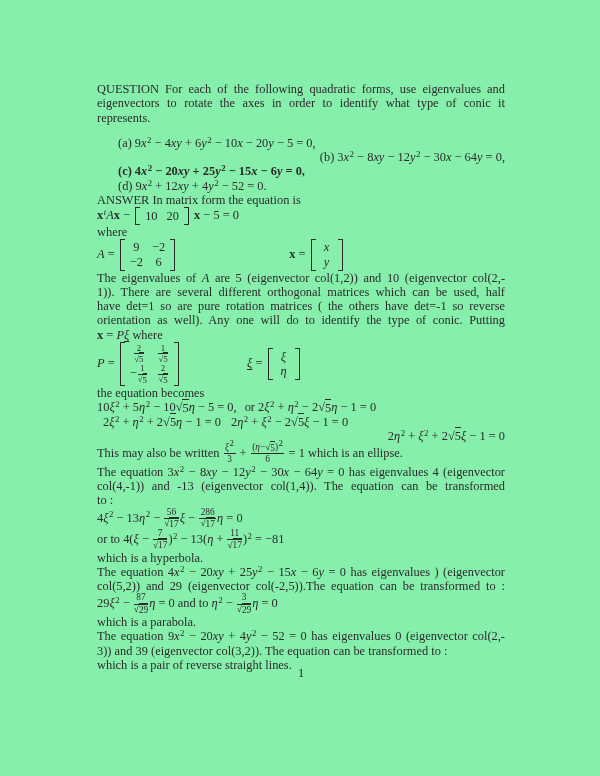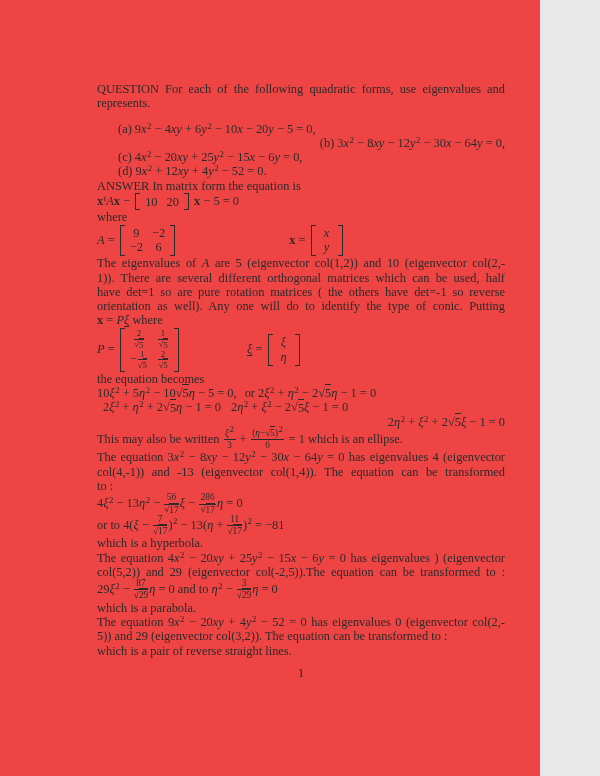--- a/index.html
+++ b/index.html
@@ -1,17 +1,17 @@
 <!DOCTYPE html>
 <html><head>
 <meta charset="utf-8">
 <style>
   html,body{margin:0;padding:0;background:#e8e8e8;}
   .page{
-    position:relative;width:540px;height:776px;background:#ef4444;
+    position:relative;width:600px;height:776px;background:#86efac;
     font-family:"Liberation Serif", serif;color:#2b2b2b;overflow:hidden;
   }
   .tb{position:absolute;left:97px;top:82px;width:408px;font-size:12.4px;line-height:14.3px;}
   .ln{min-height:14.3px;white-space:nowrap;}
   .ln.j{white-space:normal;height:14.3px;overflow:hidden;text-align:justify;}
   .ln.j::after{content:"";display:inline-block;width:100%;height:0;line-height:0;}
   .mi{font-style:italic;}
   b{font-weight:bold;}
   sup{font-size:8.8px;position:relative;top:-4px;vertical-align:baseline;line-height:0;margin-left:0.5px;}
   .fr{display:inline-block;text-align:center;vertical-align:middle;font-size:9.3px;line-height:1.05;margin:0 1px;}
@@ -29,24 +29,25 @@
   .mc{text-align:center;min-width:12px;}
   .mc .fr{font-size:8.8px;}
   .pageno{position:absolute;left:97px;top:666px;width:408px;text-align:center;font-size:12.4px;}
 </style>
 </head>
 <body>
 
 <div class="page">
   <div class="tb" id="text-block">
       <div class="ln j">QUESTION For each of the following quadratic forms, use eigenvalues and</div>
+      <div class="ln j">eigenvectors to rotate the axes in order to identify what type of conic it</div>
       <div class="ln">represents.</div>
       <div class="ln" style="padding-left: 21px; margin-top: 11px;">(a) 9<span class="mi">x</span><sup>2</sup> − 4<span class="mi">xy</span> + 6<span class="mi">y</span><sup>2</sup> − 10<span class="mi">x</span> − 20<span class="mi">y</span> − 5 = 0,</div>
       <div class="ln" style="padding-left: 21px; text-align: right;">(b) 3<span class="mi">x</span><sup>2</sup> − 8<span class="mi">xy</span> − 12<span class="mi">y</span><sup>2</sup> − 30<span class="mi">x</span> − 64<span class="mi">y</span> = 0,</div>
-      <div class="ln" style="padding-left: 21px;">(c) 4<span class="mi">x</span><sup>2</sup> − 20<span class="mi">xy</span> + 25<span class="mi">y</span><sup>2</sup> − 15<span class="mi">x</span> − 6<span class="mi">y</span> = 0,</div>
+      <div class="ln" style="padding-left: 21px; font-weight: bold;">(c) 4<span class="mi">x</span><sup>2</sup> − 20<span class="mi">xy</span> + 25<span class="mi">y</span><sup>2</sup> − 15<span class="mi">x</span> − 6<span class="mi">y</span> = 0,</div>
       <div class="ln" style="padding-left: 21px;">(d) 9<span class="mi">x</span><sup>2</sup> + 12<span class="mi">xy</span> + 4<span class="mi">y</span><sup>2</sup> − 52 = 0.</div>
       <div class="ln">ANSWER In matrix form the equation is</div>
       <div class="ln"><span><b>x</b><sup><span class="mi">t</span></sup><span class="mi">A</span></span><span><b>x</b> − </span><span class="mx">
           <span class="bl"></span>
           <span class="mtb" style="grid-template-columns: repeat(2, auto);">
             <span class="mc">10</span>
             <span class="mc">20</span>
           </span>
           <span class="br"></span>
         </span><span> <b>x</b> − 5 = 0</span></div>
@@ -99,17 +100,17 @@
       <div class="ln j">col(4,-1)) and -13 (eigenvector col(1,4)).  The equation can be transformed</div>
       <div class="ln">to :</div>
       <div class="ln">4<span class="mi">ξ</span><sup>2</sup> − 13<span class="mi">η</span><sup>2</sup> − <span class="fr"><span class="fn">56</span><span class="fd"><span class="sq">√<span class="sqb">17</span></span></span></span><span class="mi">ξ</span> − <span class="fr"><span class="fn">286</span><span class="fd"><span class="sq">√<span class="sqb">17</span></span></span></span><span class="mi">η</span> = 0</div>
       <div class="ln">or to 4(<span class="mi">ξ</span> − <span class="fr"><span class="fn">7</span><span class="fd"><span class="sq">√<span class="sqb">17</span></span></span></span>)<sup>2</sup> − 13(<span class="mi">η</span> + <span class="fr"><span class="fn">11</span><span class="fd"><span class="sq">√<span class="sqb">17</span></span></span></span>)<sup>2</sup> = −81</div>
       <div class="ln">which is a hyperbola.</div>
       <div class="ln j">The equation 4<span class="mi">x</span><sup>2</sup> − 20<span class="mi">xy</span> + 25<span class="mi">y</span><sup>2</sup> − 15<span class="mi">x</span> − 6<span class="mi">y</span> = 0 has eigenvalues ) (eigenvector</div>
       <div class="ln j">col(5,2)) and 29 (eigenvector col(-2,5)).The equation can be transformed to :</div>
       <div class="ln">29<span class="mi">ξ</span><sup>2</sup> − <span class="fr"><span class="fn">87</span><span class="fd"><span class="sq">√<span class="sqb">29</span></span></span></span><span class="mi">η</span> = 0 and to <span class="mi">η</span><sup>2</sup> − <span class="fr"><span class="fn">3</span><span class="fd"><span class="sq">√<span class="sqb">29</span></span></span></span><span class="mi">η</span> = 0</div>
       <div class="ln">which is a parabola.</div>
       <div class="ln j">The equation 9<span class="mi">x</span><sup>2</sup> − 20<span class="mi">xy</span> + 4<span class="mi">y</span><sup>2</sup> − 52 = 0 has eigenvalues 0 (eigenvector col(2,-</div>
-      <div class="ln">5)) and 29 (eigenvector col(3,2)). The equation can be transformed to :</div>
+      <div class="ln">3)) and 39 (eigenvector col(3,2)). The equation can be transformed to :</div>
       <div class="ln">which is a pair of reverse straight lines.</div>
     </div>
   <div class="pageno">1</div>
 </div>
 
 </body></html>

